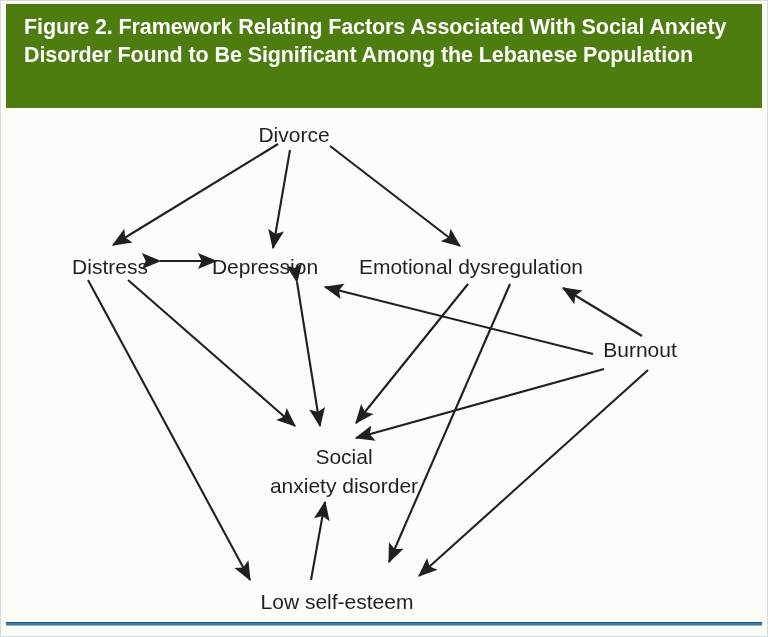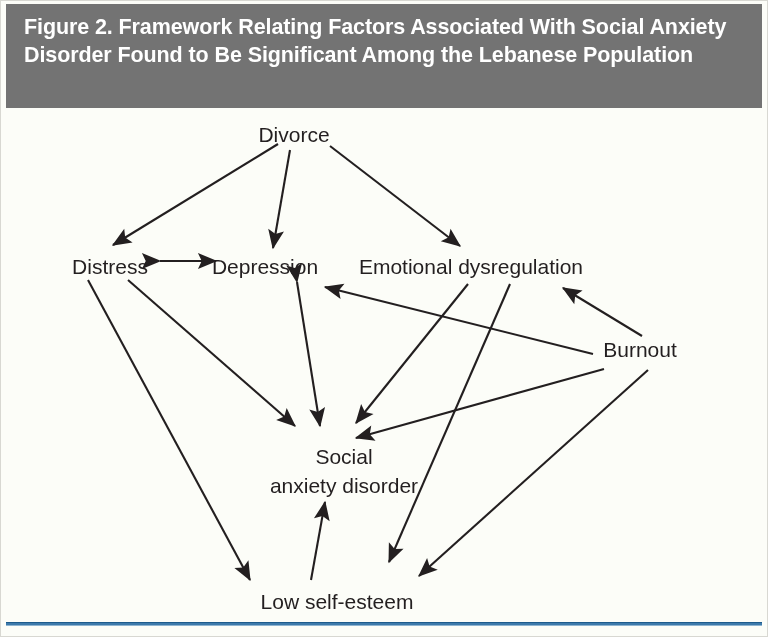--- a/index.html
+++ b/index.html
@@ -27,21 +27,21 @@
     box-sizing: border-box;
     border: 1px solid #d8d8d2;
     pointer-events: none;
   }
   #title-bar {
     position: absolute;
     left: 6px;
     top: 4px;
     width: 756px;
     height: 104px;
-    background: #737373;
+    background: #4d7c0f;
     box-sizing: border-box;
     padding: 9px 14px 6px 18px;
     color: #ffffff;
   }
   #title-text {
     font-family: "Liberation Sans", sans-serif;
     font-weight: bold;
     font-size: 21.5px;
     line-height: 28px;
     letter-spacing: -0.1px;

